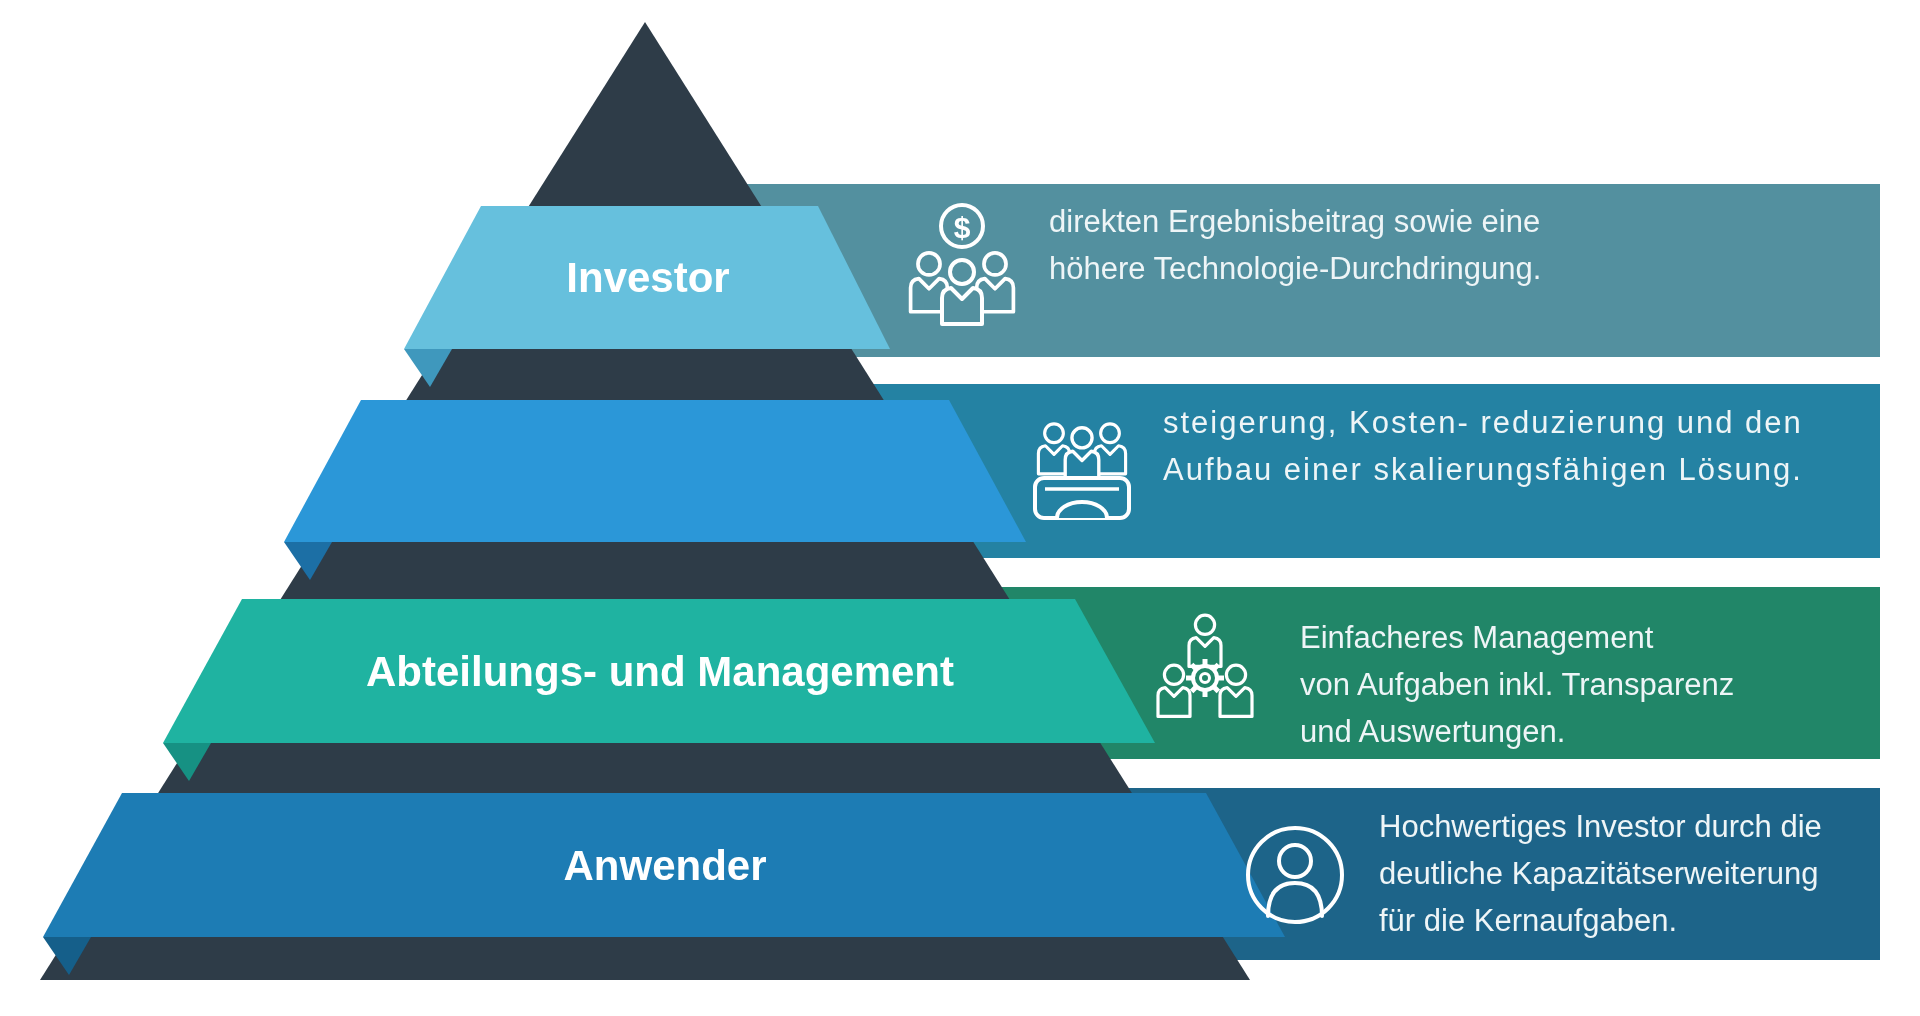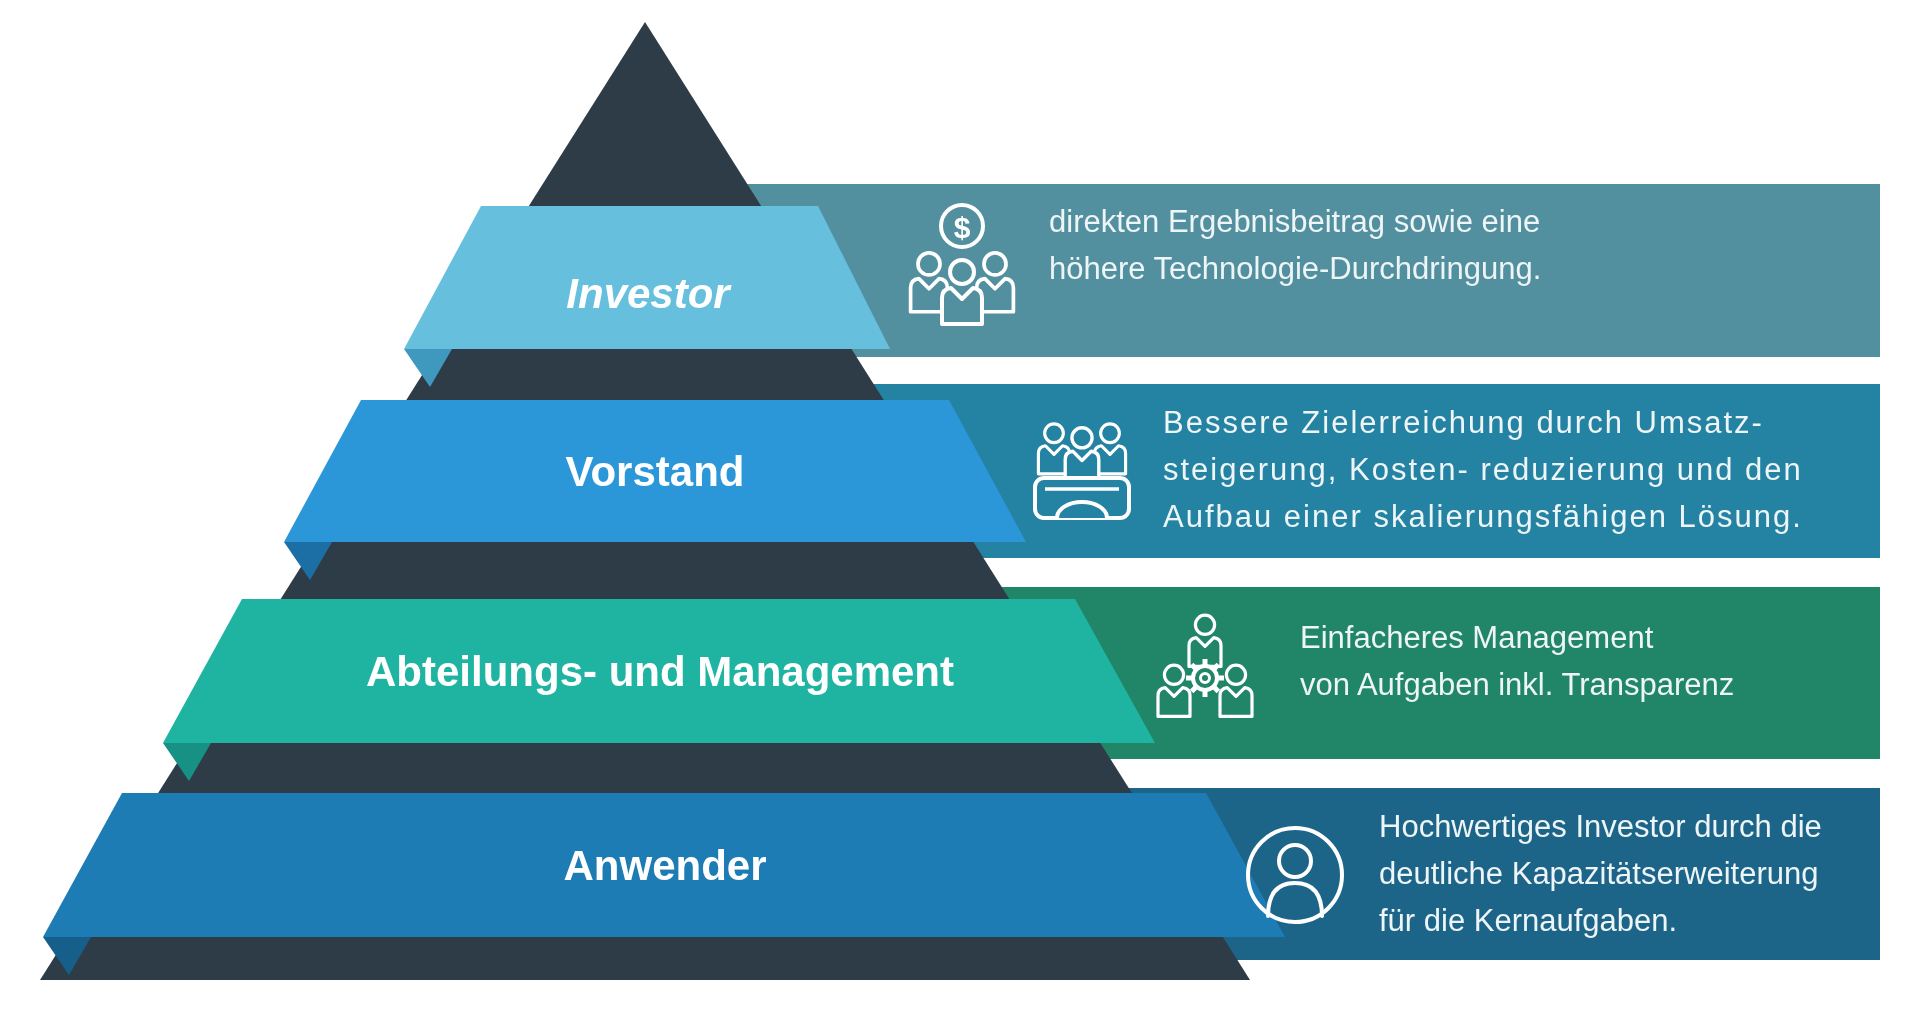--- a/index.html
+++ b/index.html
@@ -83,39 +83,38 @@
       </g>
     </g>
 
     <g transform="translate(1295,875)" fill="none" stroke="#ffffff" stroke-width="4">
       <circle cx="0" cy="0" r="47"></circle>
       <circle cx="0" cy="-14" r="16"></circle>
       <path d="M -27,41 Q -27,8 0,8 Q 27,8 27,41" stroke-linecap="round"></path>
     </g>
   </svg>
 
-  <div class="level-label" style="left:648px;top:294px;font-style:italic;">Investor</div>
-  <div class="level-label" style="left:655px;top:472px;">Vorstand</div>
+  <div class="level-label" style="left:648px;top:278px;">Investor</div>
   <div class="level-label" style="left:660px;top:672px;">Abteilungs- und Management</div>
   <div class="level-label" style="left:665px;top:866px;text-align:center;">Anwender</div>
 
   <div class="benefit-text" style="left:1049px;top:198px;">
     <div>direkten Ergebnisbeitrag sowie eine</div>
     <div>höhere Technologie-Durchdringung.</div>
   </div>
 
   <div class="benefit-text spaced" style="left:1163px;top:399px;">
-    <div>Bessere Zielerreichung durch Umsatz-</div>
     <div>steigerung, Kosten- reduzierung und den</div>
     <div>Aufbau einer skalierungsfähigen Lösung.</div>
   </div>
 
   <div class="benefit-text" style="left:1300px;top:602px;margin-top:12px;">
     <div>Einfacheres Management</div>
     <div>von Aufgaben inkl. Transparenz</div>
+    <div>und Auswertungen.</div>
   </div>
 
   <div class="benefit-text" style="left:1379px;top:803px;">
     <div>Hochwertiges Investor durch die</div>
     <div>deutliche Kapazitätserweiterung</div>
     <div>für die Kernaufgaben.</div>
   </div>
 
 </div>
 

